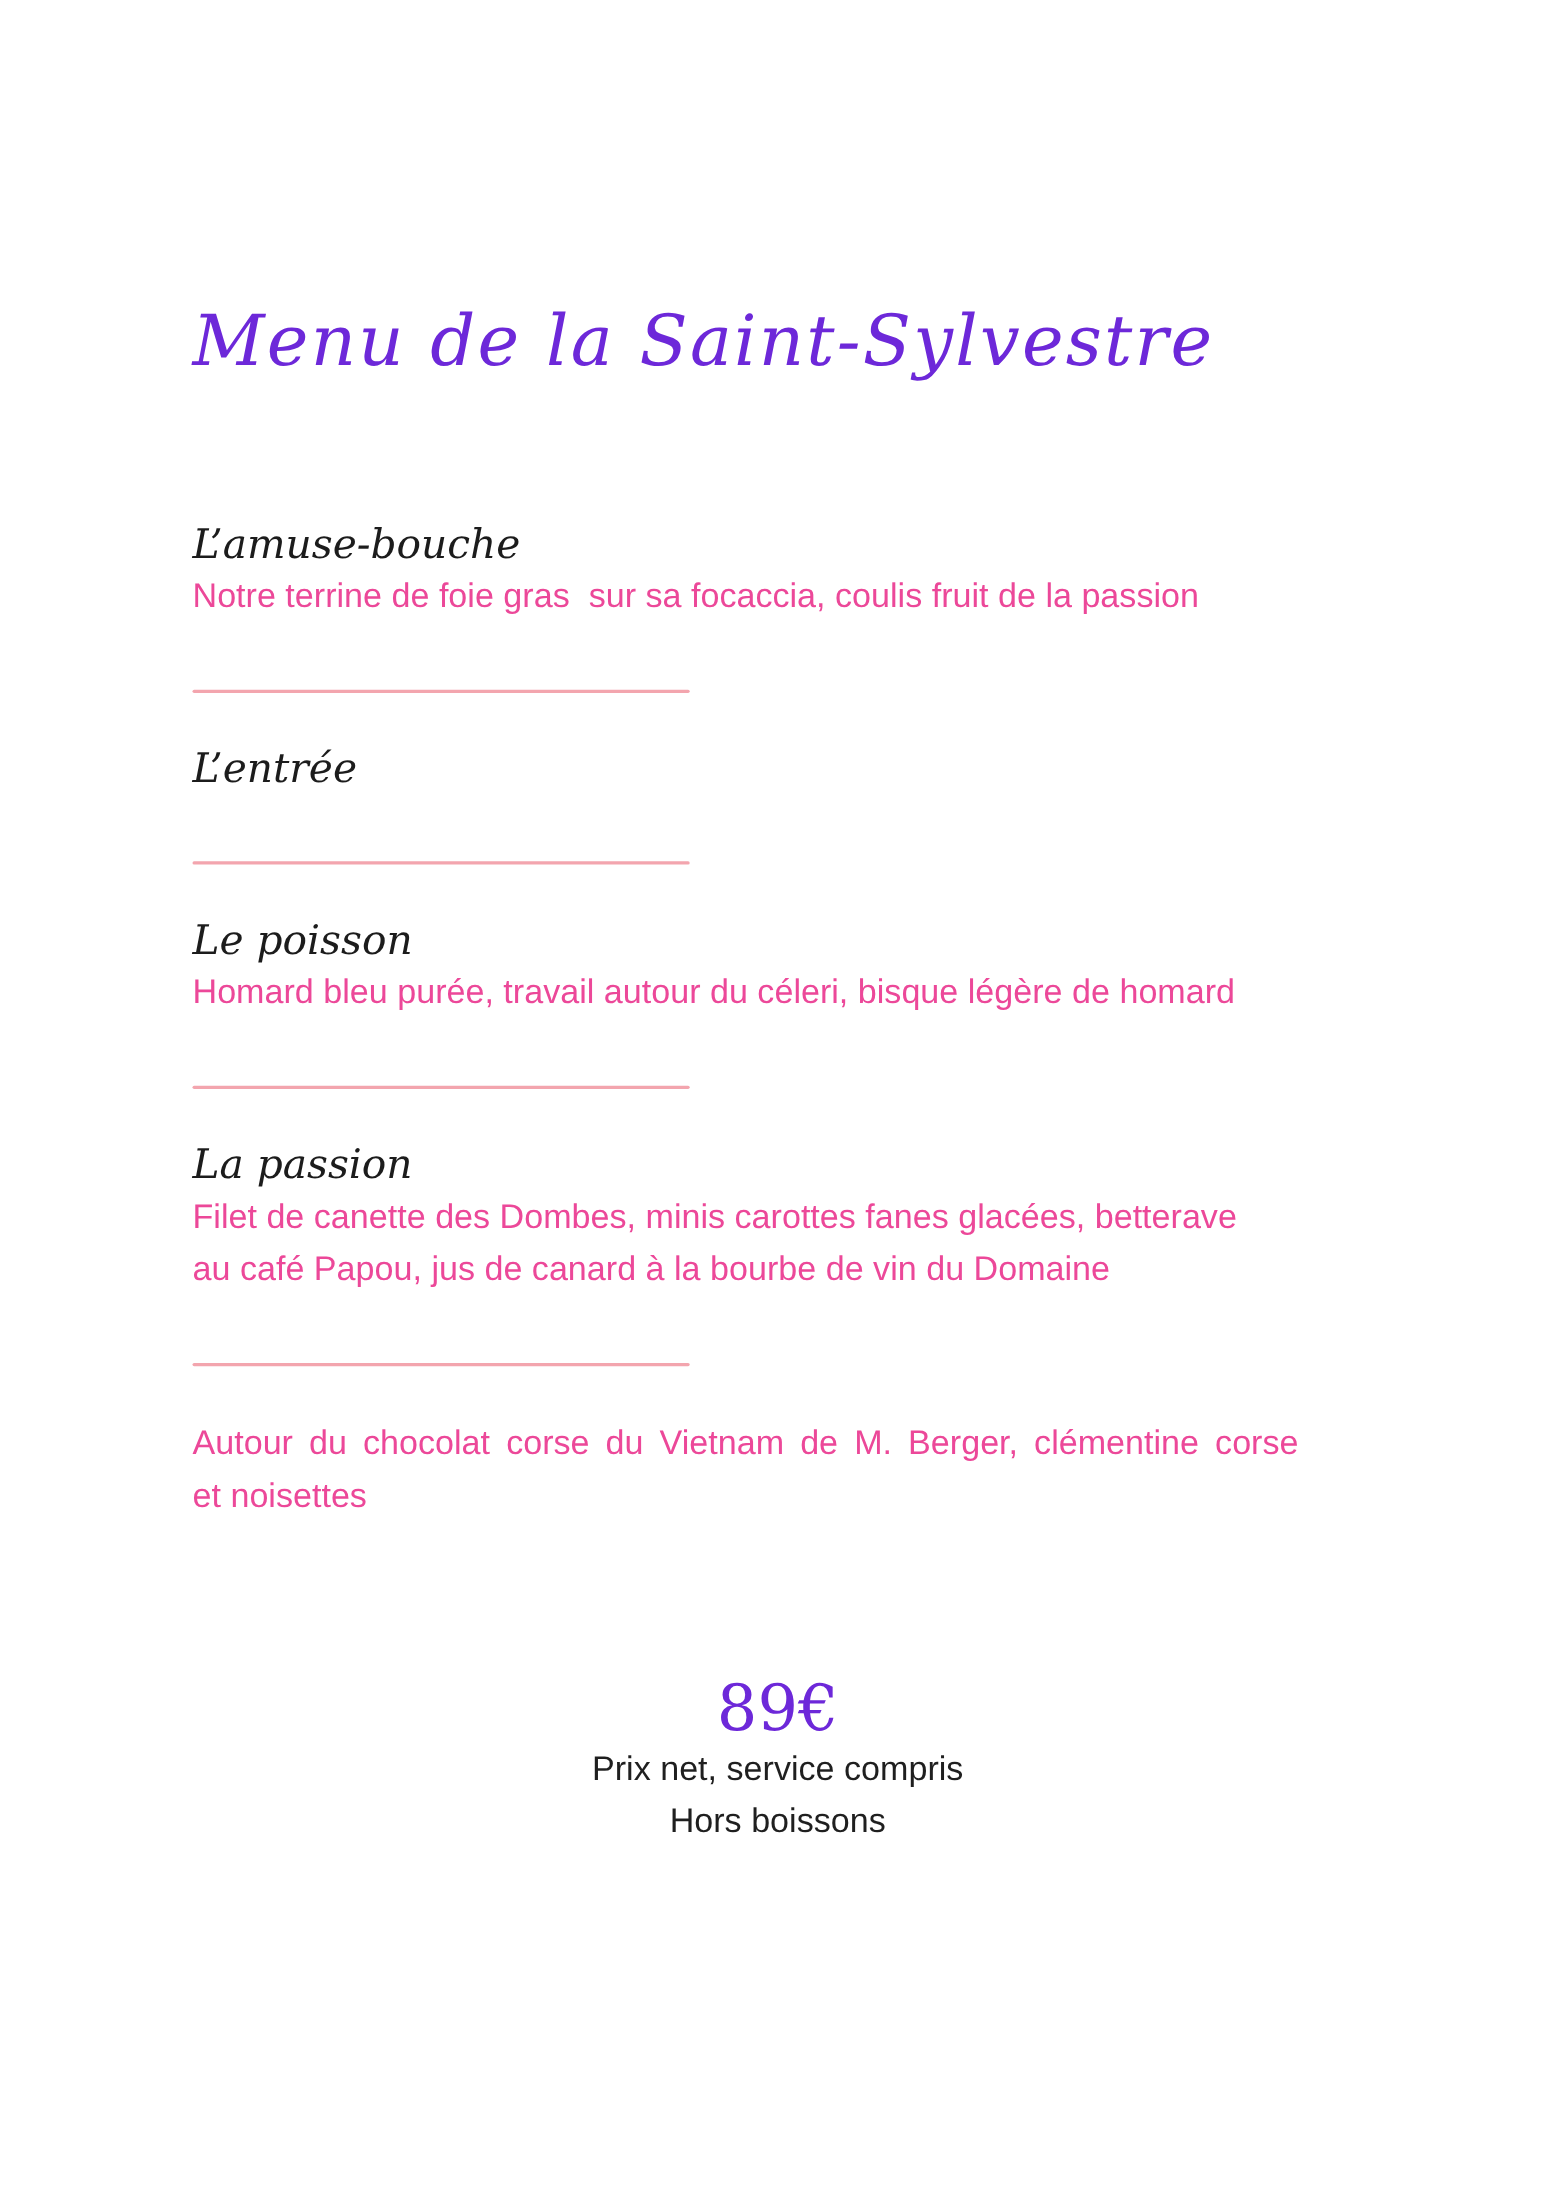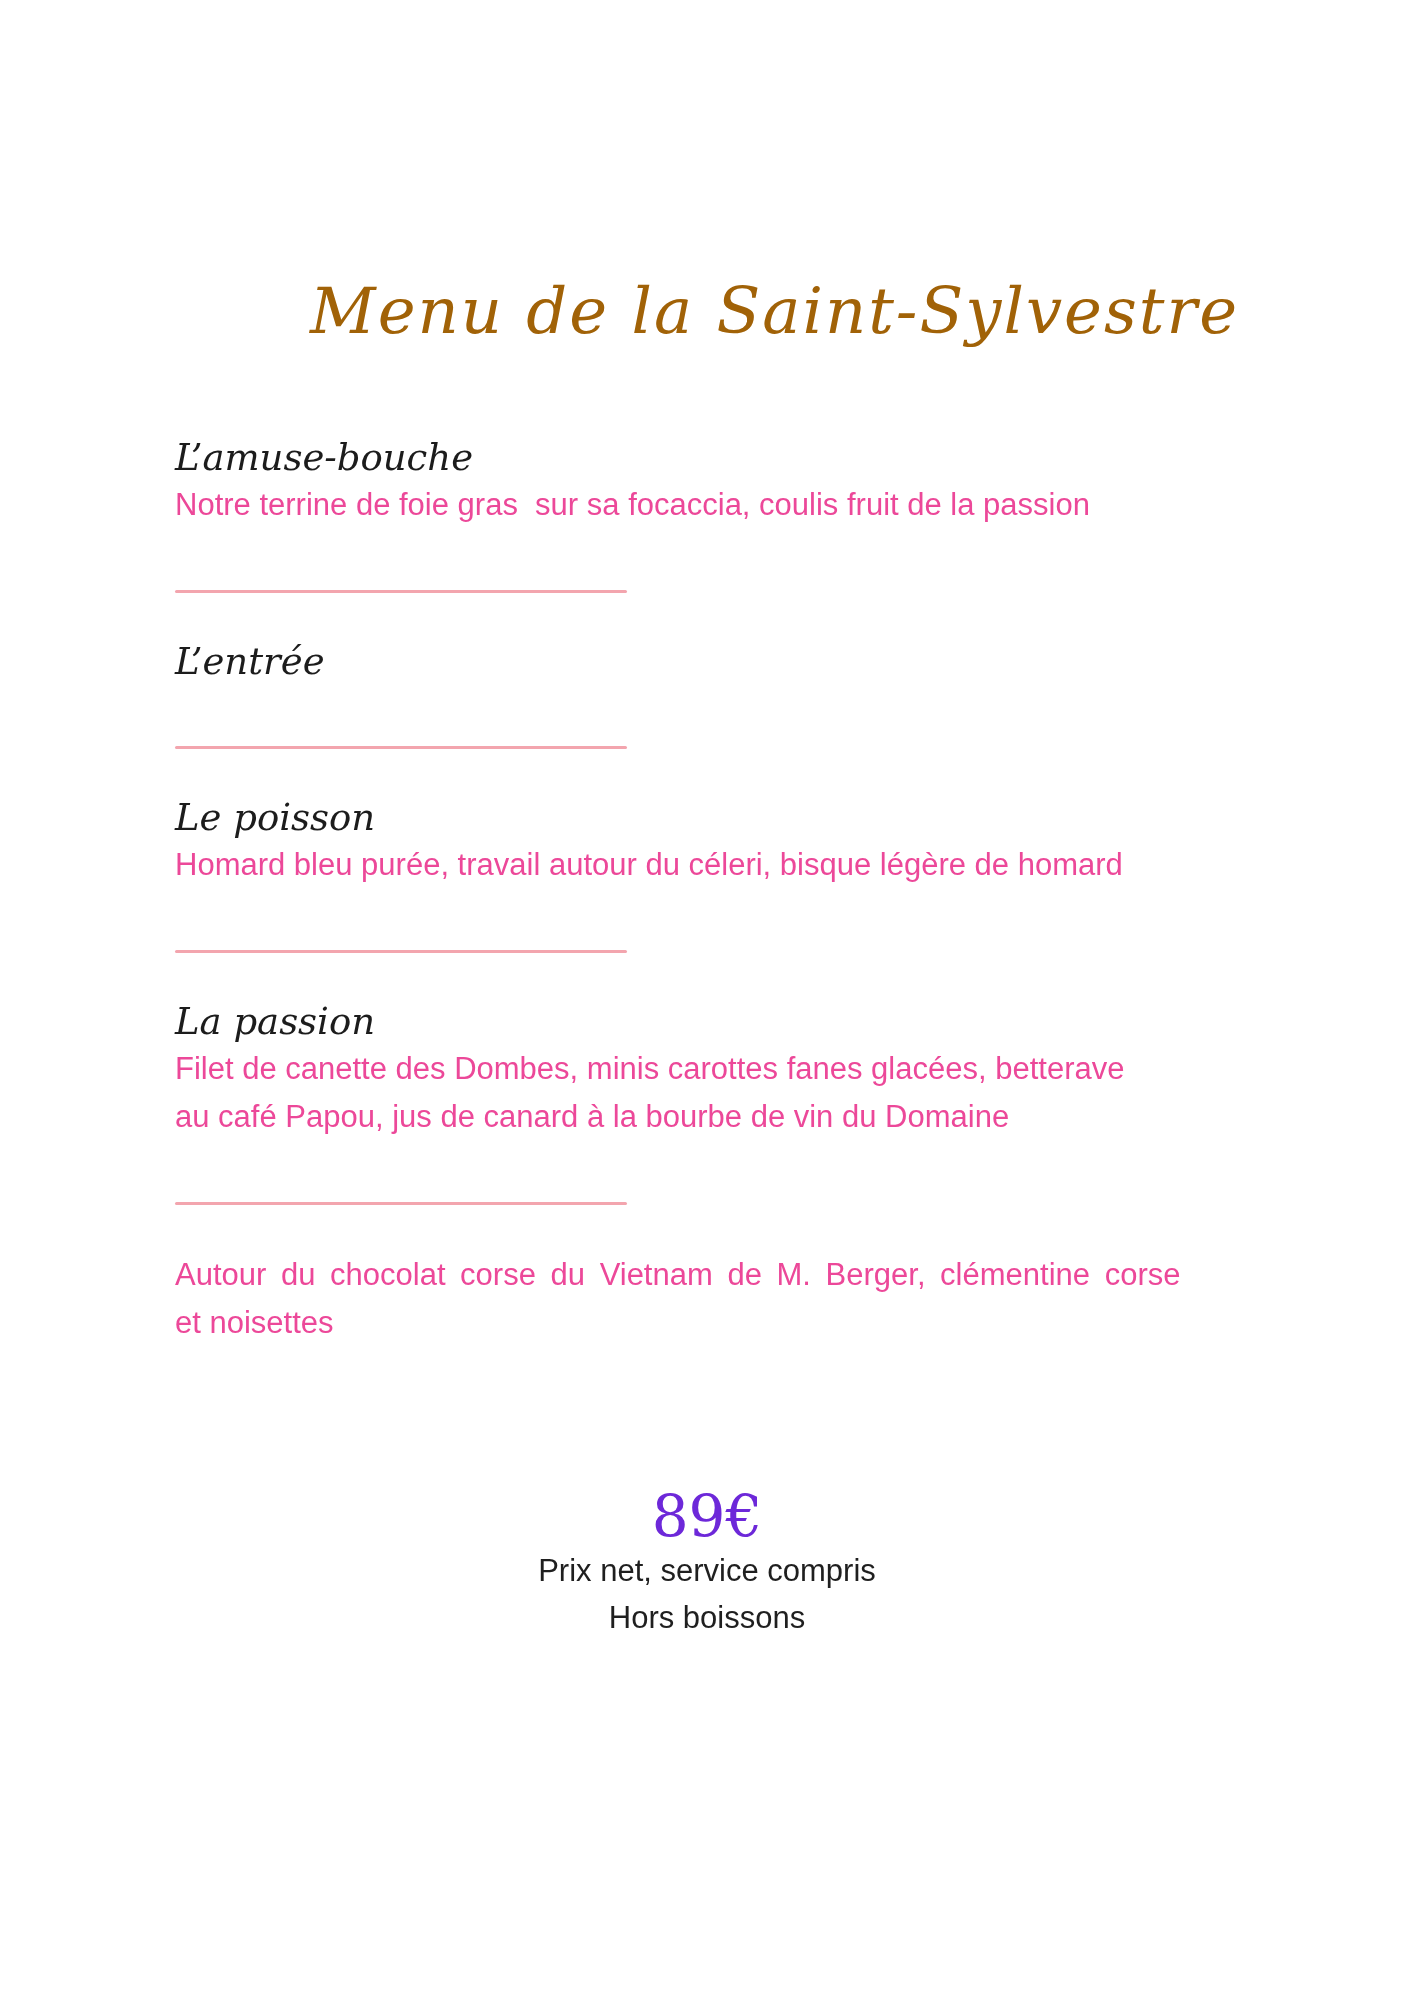--- a/index.html
+++ b/index.html
@@ -8,31 +8,31 @@
     height: 2000px;
     background: #ffffff;
     color: #1e1e1e;
     overflow: hidden;
     font-family: "Liberation Sans", "DejaVu Sans", sans-serif;
   }
   .page { padding: 0 170px 0 175px; }
 
   .menu-title {
     margin: 270px 0 0 0;
-    text-align: right;
+    text-align: left;
     font-family: "DejaVu Serif", "Liberation Serif", serif;
     font-style: italic;
     font-weight: 500;
     font-size: 64px;
     line-height: 83px;
     letter-spacing: 2px;
-    color: #a16207;
+    color: #6d28d9;
   }
 
-  .sections { margin-top: 82px; }
+  .sections { margin-top: 119px; }
 
   .dish-name {
     margin: 0;
     font-family: "DejaVu Serif", "Liberation Serif", serif;
     font-style: italic;
     font-weight: 500;
     font-size: 37px;
     line-height: 46px;
     color: #1c1c1c;
   }

